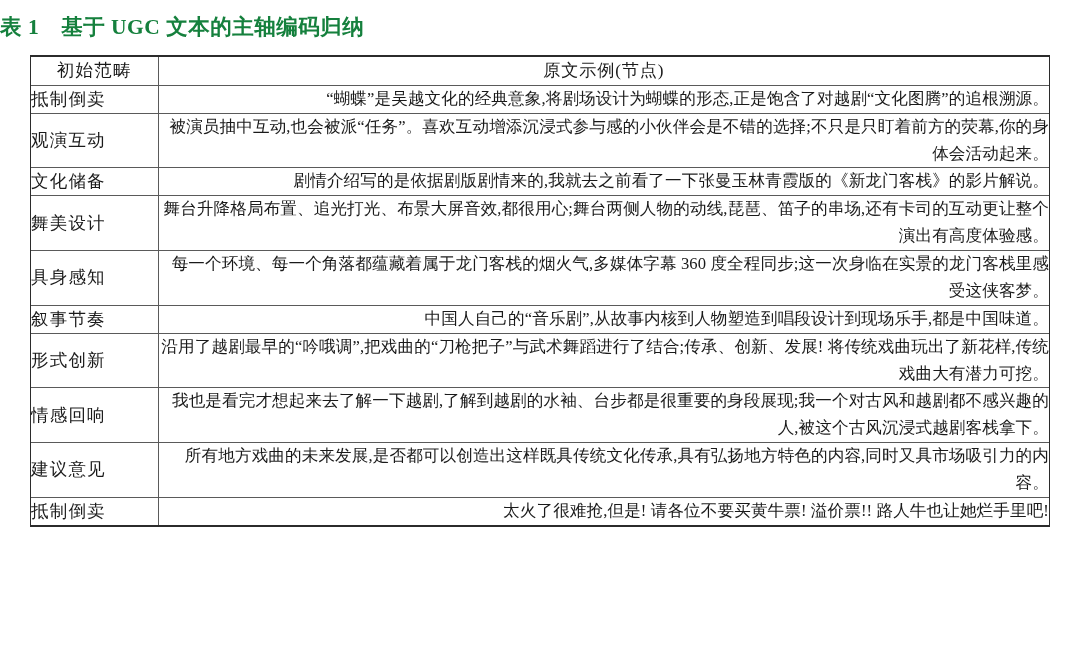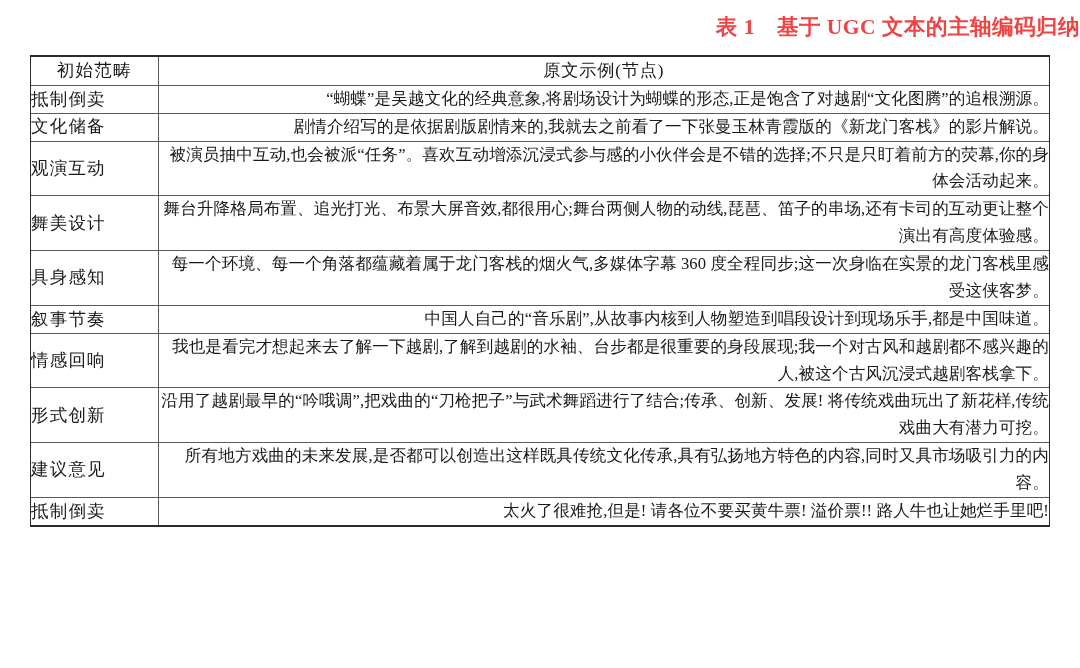--- a/index.html
+++ b/index.html
@@ -14,27 +14,27 @@
     color: #1a1a1a;
     overflow: hidden;
   }
   .page {
     position: relative;
     width: 1080px;
     height: 668px;
     box-sizing: border-box;
   }
   .table-title {
-    text-align: right;
+    text-align: left;
     font-size: 21.5px;
     font-weight: bold;
     letter-spacing: 0.5px;
     padding-top: 12px;
     padding-bottom: 14px;
-    color: #ef4444;
+    color: #15803d;
     white-space: pre;
   }
   .table-wrap {
     margin: 0 30px 0 30px;
     width: 1020px;
     box-sizing: border-box;
     border-top: 2.5px solid #2b2b2b;
     border-bottom: 2.5px solid #2b2b2b;
     border-left: 1.6px solid #2b2b2b;
     border-right: 1.6px solid #2b2b2b;
@@ -103,46 +103,46 @@
           <th class="cell-cat">初始范畴</th>
           <th class="cell-txt">原文示例(节点)</th>
         </tr>
       </thead>
       <tbody id="table-body">
           <tr>
             <td class="cell-cat">抵制倒卖</td>
             <td class="cell-txt">“蝴蝶”是吴越文化的经典意象,将剧场设计为蝴蝶的形态,正是饱含了对越剧“文化图腾”的追根溯源。</td>
           </tr>
           <tr>
+            <td class="cell-cat">观演互动</td>
+            <td class="cell-txt">被演员抽中互动,也会被派“任务”。喜欢互动增添沉浸式参与感的小伙伴会是不错的选择;不只是只盯着前方的荧幕,你的身体会活动起来。</td>
+          </tr>
+          <tr>
             <td class="cell-cat">文化储备</td>
             <td class="cell-txt">剧情介绍写的是依据剧版剧情来的,我就去之前看了一下张曼玉林青霞版的《新龙门客栈》的影片解说。</td>
-          </tr>
-          <tr>
-            <td class="cell-cat">观演互动</td>
-            <td class="cell-txt">被演员抽中互动,也会被派“任务”。喜欢互动增添沉浸式参与感的小伙伴会是不错的选择;不只是只盯着前方的荧幕,你的身体会活动起来。</td>
           </tr>
           <tr>
             <td class="cell-cat">舞美设计</td>
             <td class="cell-txt">舞台升降格局布置、追光打光、布景大屏音效,都很用心;舞台两侧人物的动线,琵琶、笛子的串场,还有卡司的互动更让整个演出有高度体验感。</td>
           </tr>
           <tr>
             <td class="cell-cat">具身感知</td>
             <td class="cell-txt">每一个环境、每一个角落都蕴藏着属于龙门客栈的烟火气,多媒体字幕 360 度全程同步;这一次身临在实景的龙门客栈里感受这侠客梦。</td>
           </tr>
           <tr>
             <td class="cell-cat">叙事节奏</td>
             <td class="cell-txt">中国人自己的“音乐剧”,从故事内核到人物塑造到唱段设计到现场乐手,都是中国味道。</td>
           </tr>
           <tr>
+            <td class="cell-cat">形式创新</td>
+            <td class="cell-txt">沿用了越剧最早的“吟哦调”,把戏曲的“刀枪把子”与武术舞蹈进行了结合;传承、创新、发展! 将传统戏曲玩出了新花样,传统戏曲大有潜力可挖。</td>
+          </tr>
+          <tr>
             <td class="cell-cat">情感回响</td>
             <td class="cell-txt">我也是看完才想起来去了解一下越剧,了解到越剧的水袖、台步都是很重要的身段展现;我一个对古风和越剧都不感兴趣的人,被这个古风沉浸式越剧客栈拿下。</td>
-          </tr>
-          <tr>
-            <td class="cell-cat">形式创新</td>
-            <td class="cell-txt">沿用了越剧最早的“吟哦调”,把戏曲的“刀枪把子”与武术舞蹈进行了结合;传承、创新、发展! 将传统戏曲玩出了新花样,传统戏曲大有潜力可挖。</td>
           </tr>
           <tr>
             <td class="cell-cat">建议意见</td>
             <td class="cell-txt">所有地方戏曲的未来发展,是否都可以创造出这样既具传统文化传承,具有弘扬地方特色的内容,同时又具市场吸引力的内容。</td>
           </tr>
           <tr>
             <td class="cell-cat">抵制倒卖</td>
             <td class="cell-txt">太火了很难抢,但是! 请各位不要买黄牛票! 溢价票!! 路人牛也让她烂手里吧!</td>
           </tr>
         </tbody>

